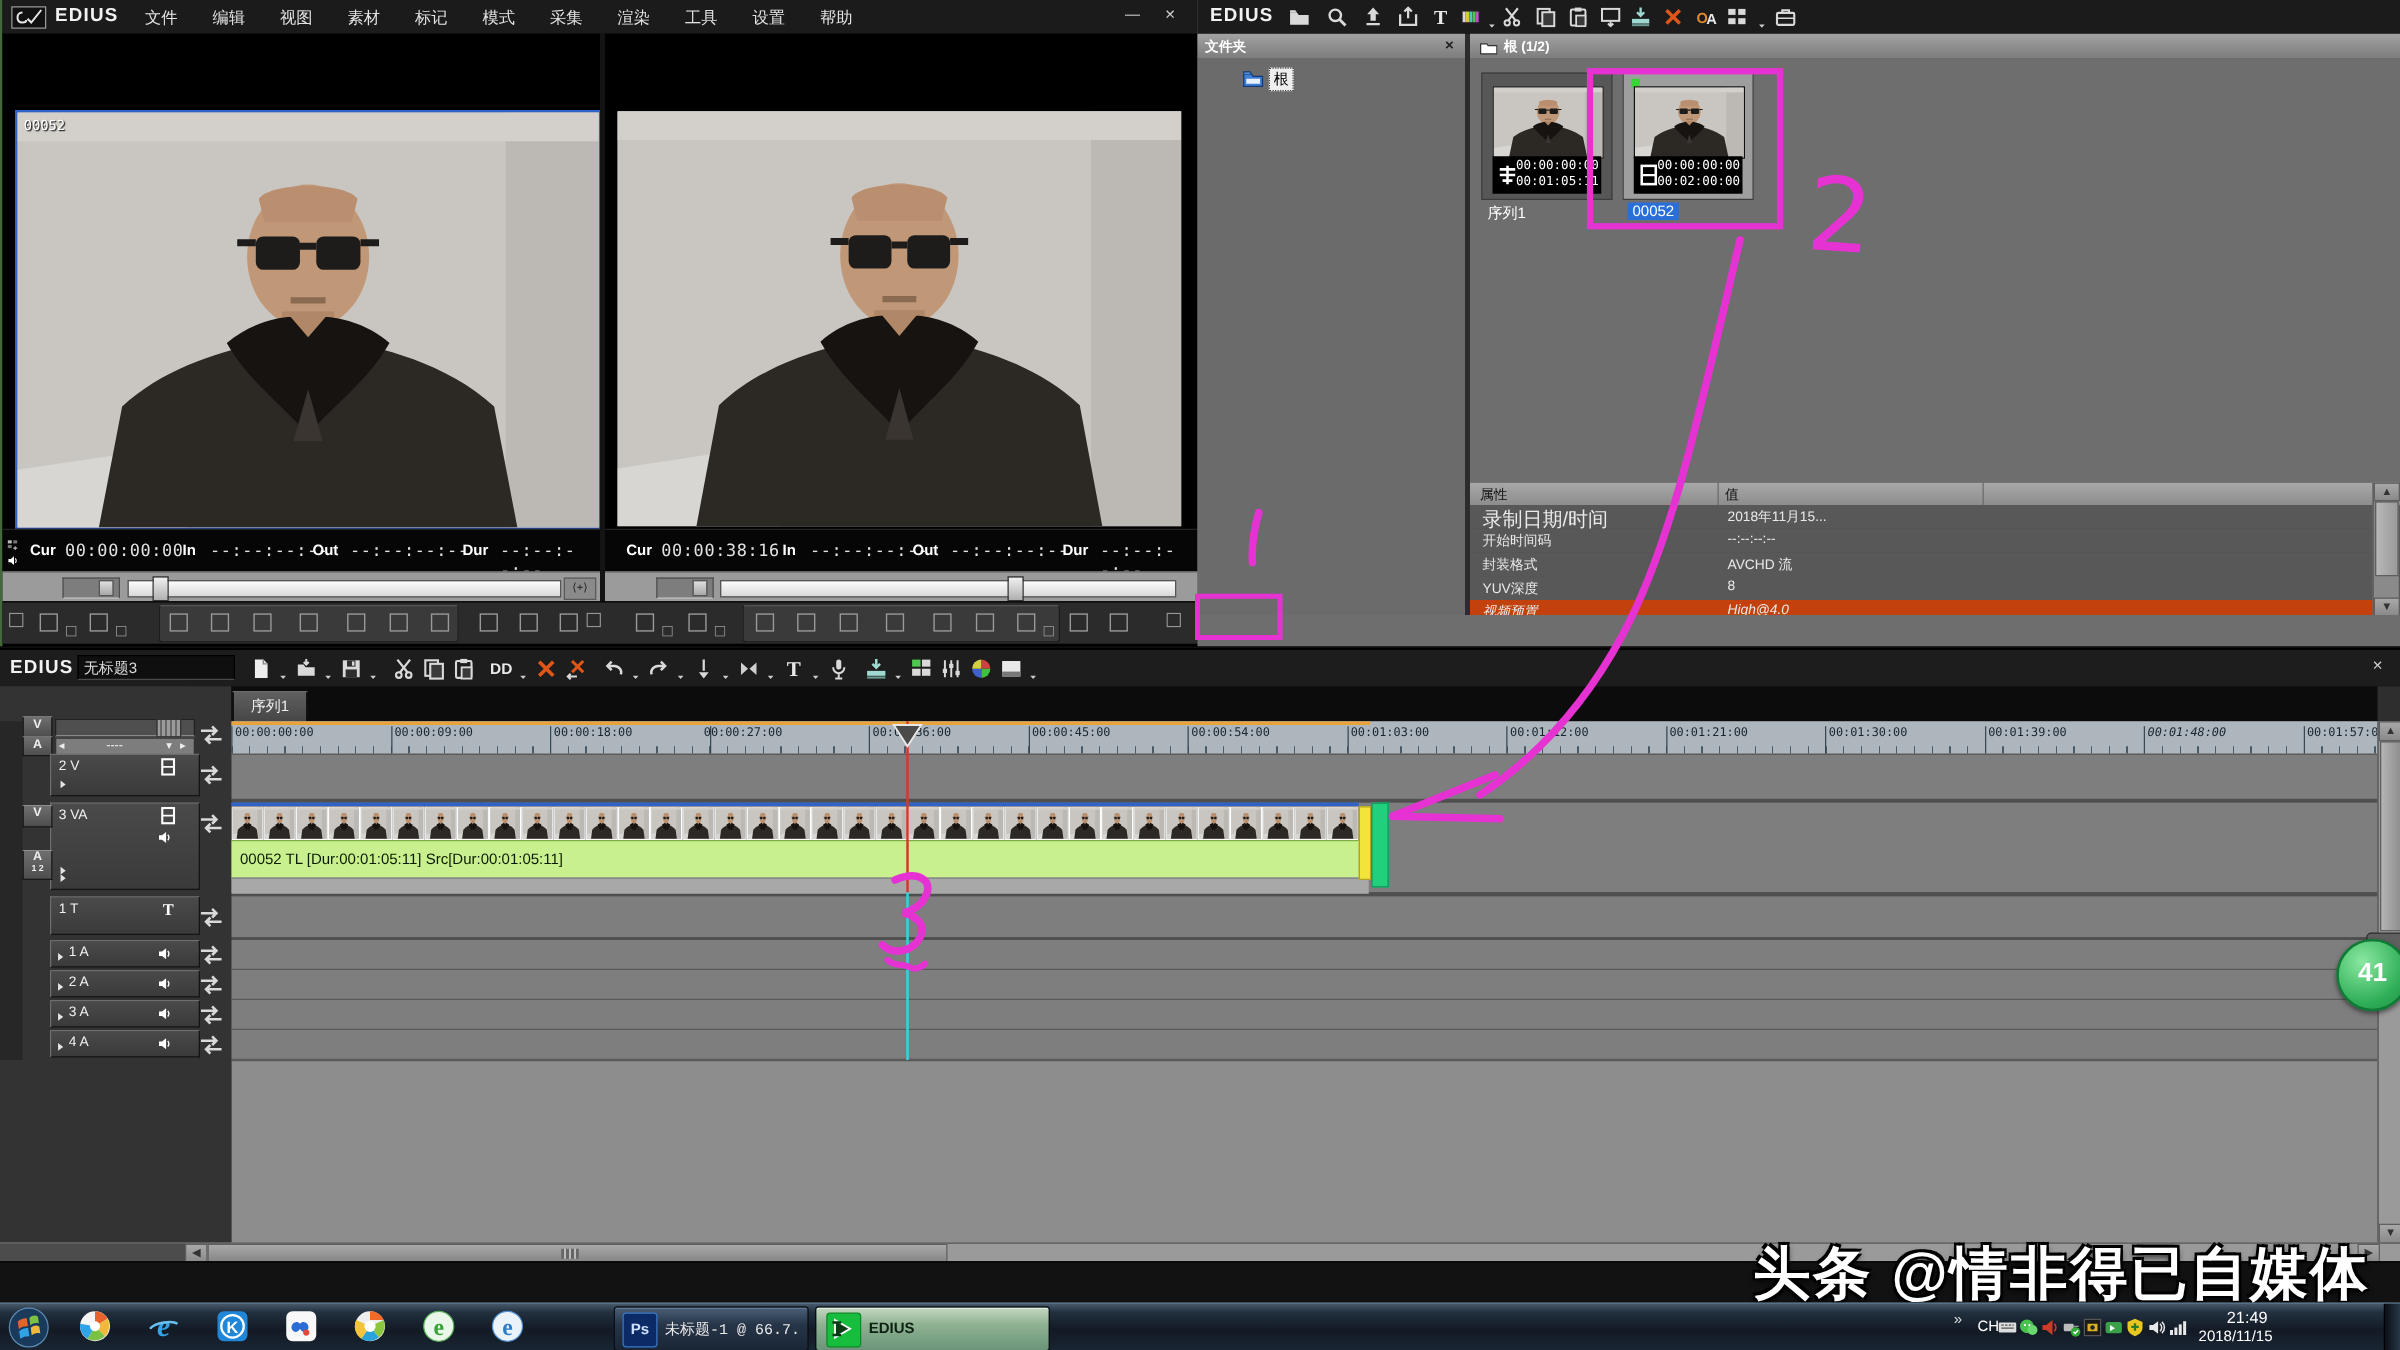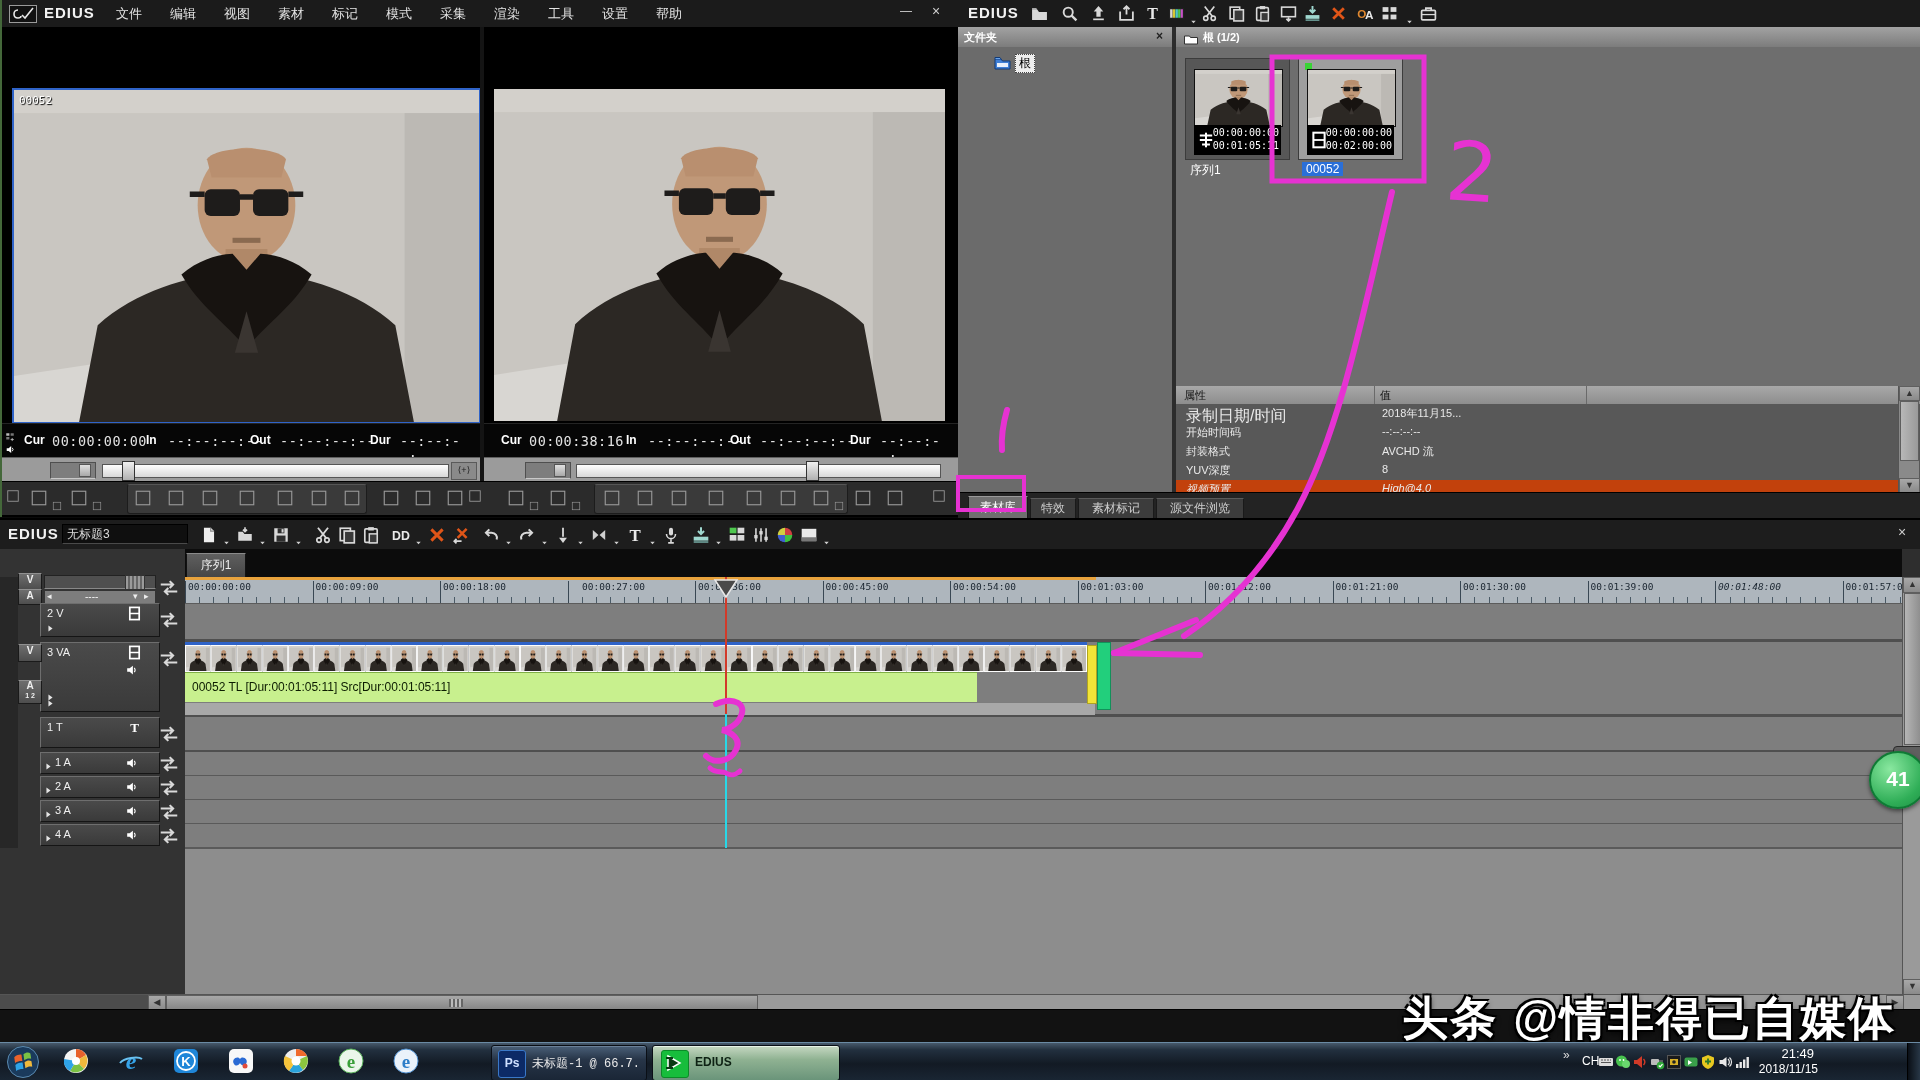--- a/index.html
+++ b/index.html
@@ -383,28 +383,20 @@
             <div style="position: absolute; left: 206px; top: 2px; font-size: 11px; color: rgb(233, 233, 233);">High@4.0</div>
           </div>
         </div>
       <div class="abs" style="left:722px;top:0;width:20px;height:106px;background:#8a8a8a;border-left:1px solid #555;">
         <div class="abs scroll-arrow" style="left:0;top:0;width:19px;height:13px;">▲</div>
         <div class="abs" style="left:1px;top:15px;width:17px;height:58px;background:linear-gradient(90deg,#b8b8b8,#9a9a9a);border:1px solid #5f5f5f;"></div>
         <div class="abs scroll-arrow" style="left:0;top:92px;width:19px;height:13px;">▼</div>
       </div>
     </div>
 
-    <div class="abs" style="left:0;top:492px;width:962px;height:25px;background:#232323;border-top:1px solid #000;">
-      <div id="bin-tabs" class="abs" style="left:10px;top:3px;height:22px;">
-          <div class="abs tabactive" style="position: absolute; left: 0px; top: 0px; width: 58px; height: 21px; font-size: 12px; text-align: center; line-height: 21px;">素材库</div>
-          <div class="abs tabinactive" style="position: absolute; left: 62px; top: 2px; width: 44px; height: 19px; font-size: 12px; text-align: center; line-height: 19px;">特效</div>
-          <div class="abs tabinactive" style="position: absolute; left: 110px; top: 2px; width: 74px; height: 19px; font-size: 12px; text-align: center; line-height: 19px;">素材标记</div>
-          <div class="abs tabinactive" style="position: absolute; left: 188px; top: 2px; width: 86px; height: 19px; font-size: 12px; text-align: center; line-height: 19px;">源文件浏览</div>
-        </div>
-    </div>
   </div>
 
   <div id="tl-win" class="abs" style="left:0;top:518px;width:1920px;height:524px;background:#2e2e2e;border-top:2px solid #000;">
     <div class="abs" style="left:0;top:0;width:1920px;height:29px;background:#1d1d1d;border-bottom:1px solid #000;">
       <span class="abs" style="left:8px;top:5px;font-size:15px;font-weight:bold;color:#f2f2f2;letter-spacing:1px;">EDIUS</span>
       <span class="abs" style="left:62px;top:4px;width:116px;height:17px;background:#0f0f0f;border:1px solid #000;border-bottom-color:#4a4a4a;color:#ddd;font-size:12px;padding:1px 4px 0;">无标题3</span>
       <span id="tl-icons" class="abs" style="left:0;top:0;">
           <span style="position: absolute; left: 200px; top: 6px; width: 18px; height: 18px;"><svg width="18" height="18" viewBox="0 0 16 16">
               <path d="M3.5 1.5h6l3 3v10h-9z" fill="#eee"></path>
               <path d="M9.5 1.5v3h3" fill="none" stroke="#888"></path>
@@ -564,21 +556,21 @@
     <div id="ruler" class="abs" style="left:185px;top:57px;width:1717px;height:26px;background:#aeb6bd;border-bottom:1px solid #55616c;overflow:hidden;">
       <div class="abs" style="left:0;top:0;width:911px;height:3px;background:#e8a33d;"></div>
       <div class="abs" style="left:0;bottom:0;width:100%;height:6px;background:repeating-linear-gradient(90deg,#4a5a66 0 1px,transparent 1px 14.17px);"></div>
     <div style="position: absolute; left: 0px; top: 4px; width: 1px; height: 22px; background: rgb(57, 71, 83);"></div>
         <div class="abs mono" style="position: absolute; left: 3px; top: 4px; font-size: 9.5px; color: rgb(26, 37, 48); letter-spacing: 0px;">00:00:00:00</div>
         <div style="position: absolute; left: 127.5px; top: 4px; width: 1px; height: 22px; background: rgb(57, 71, 83);"></div>
         <div class="abs mono" style="position: absolute; left: 130.5px; top: 4px; font-size: 9.5px; color: rgb(26, 37, 48); letter-spacing: 0px;">00:00:09:00</div>
         <div style="position: absolute; left: 255px; top: 4px; width: 1px; height: 22px; background: rgb(57, 71, 83);"></div>
         <div class="abs mono" style="position: absolute; left: 258px; top: 4px; font-size: 9.5px; color: rgb(26, 37, 48); letter-spacing: 0px;">00:00:18:00</div>
         <div style="position: absolute; left: 382.5px; top: 4px; width: 1px; height: 22px; background: rgb(57, 71, 83);"></div>
-        <div class="abs mono" style="position: absolute; left: 397px; top: 4px; font-size: 9.5px; color: rgb(26, 37, 48); letter-spacing: 0px;">00:00:27:00</div>
+        <div class="abs mono" style="position: absolute; left: 378px; top: 4px; font-size: 9.5px; color: rgb(26, 37, 48); letter-spacing: 0px;">00:00:27:00</div>
         <div style="position: absolute; left: 510px; top: 4px; width: 1px; height: 22px; background: rgb(57, 71, 83);"></div>
         <div class="abs mono" style="position: absolute; left: 513px; top: 4px; font-size: 9.5px; color: rgb(26, 37, 48); letter-spacing: 0px;">00:00:36:00</div>
         <div style="position: absolute; left: 637.5px; top: 4px; width: 1px; height: 22px; background: rgb(57, 71, 83);"></div>
         <div class="abs mono" style="position: absolute; left: 640.5px; top: 4px; font-size: 9.5px; color: rgb(26, 37, 48); letter-spacing: 0px;">00:00:45:00</div>
         <div style="position: absolute; left: 765px; top: 4px; width: 1px; height: 22px; background: rgb(57, 71, 83);"></div>
         <div class="abs mono" style="position: absolute; left: 768px; top: 4px; font-size: 9.5px; color: rgb(26, 37, 48); letter-spacing: 0px;">00:00:54:00</div>
         <div style="position: absolute; left: 892.5px; top: 4px; width: 1px; height: 22px; background: rgb(57, 71, 83);"></div>
         <div class="abs mono" style="position: absolute; left: 895.5px; top: 4px; font-size: 9.5px; color: rgb(26, 37, 48); letter-spacing: 0px;">00:01:03:00</div>
         <div style="position: absolute; left: 1020px; top: 4px; width: 1px; height: 22px; background: rgb(57, 71, 83);"></div>
         <div class="abs mono" style="position: absolute; left: 1023px; top: 4px; font-size: 9.5px; color: rgb(26, 37, 48); letter-spacing: 0px;">00:01:12:00</div>
@@ -814,21 +806,21 @@
               <use href="#pfig" xlink:href="#pfig"></use>
             </g>
           </g>
           <g transform="translate(876.23,0)">
             <rect x="0.5" y="0.5" width="24.77" height="26" fill="#e8e6e2" stroke="#fdfdfd"></rect>
             <g transform="translate(1,1) scale(0.2377,0.3472)">
               <use href="#pfig" xlink:href="#pfig"></use>
             </g>
           </g>
         </svg></div>
-    <div class="abs" style="left:185px;top:152px;width:792px;height:30px;background:#c8f08e;border-top:1px solid #7fae46;border-bottom:1px solid #8aa95a;">
+    <div class="abs" style="left:185px;top:152px;width:902px;height:30px;background:#c8f08e;border-top:1px solid #7fae46;border-bottom:1px solid #8aa95a;">
       <span class="abs" style="left:7px;top:7px;font-size:12px;color:#0c1c00;">00052  TL [Dur:00:01:05:11]  Src[Dur:00:01:05:11]</span>
     </div>
     <div class="abs" style="left:185px;top:182px;width:910px;height:12px;background:#a8a8a8;border-top:1px solid #7d7d7d;"></div>
     <div class="abs" style="left:1087px;top:125px;width:8px;height:57px;background:#f2e438;border:1px solid #b0a420;"></div>
     <div class="abs" style="left:1097px;top:122px;width:12px;height:66px;background:#22cf7c;border:1px solid #12915a;"></div>
 
     <div class="abs" style="left:725px;top:57px;width:2px;height:137px;background:#d23a2a;"></div>
     <div class="abs" style="left:725px;top:194px;width:2px;height:134px;background:#27d8e8;"></div>
     <svg class="abs" style="left:712px;top:58px;" width="28" height="22">
         <polygon points="3,2 25,2 14,19" fill="#4a4a4a" stroke="#e8e8e8" stroke-width="1.5"></polygon>

